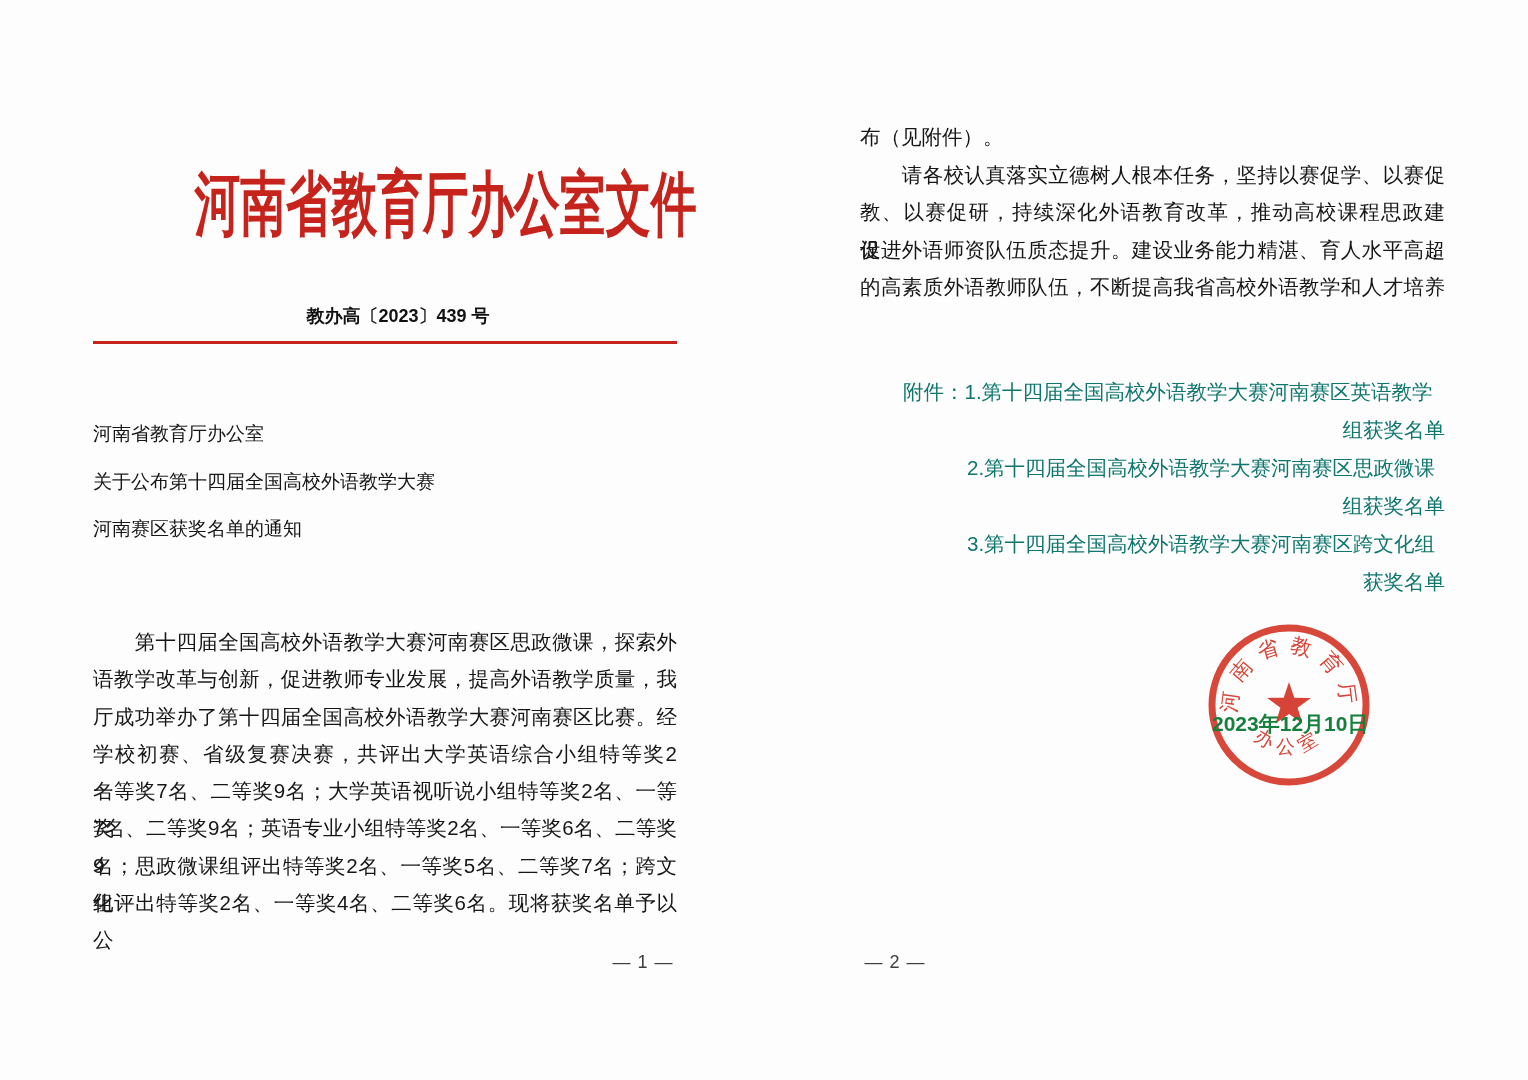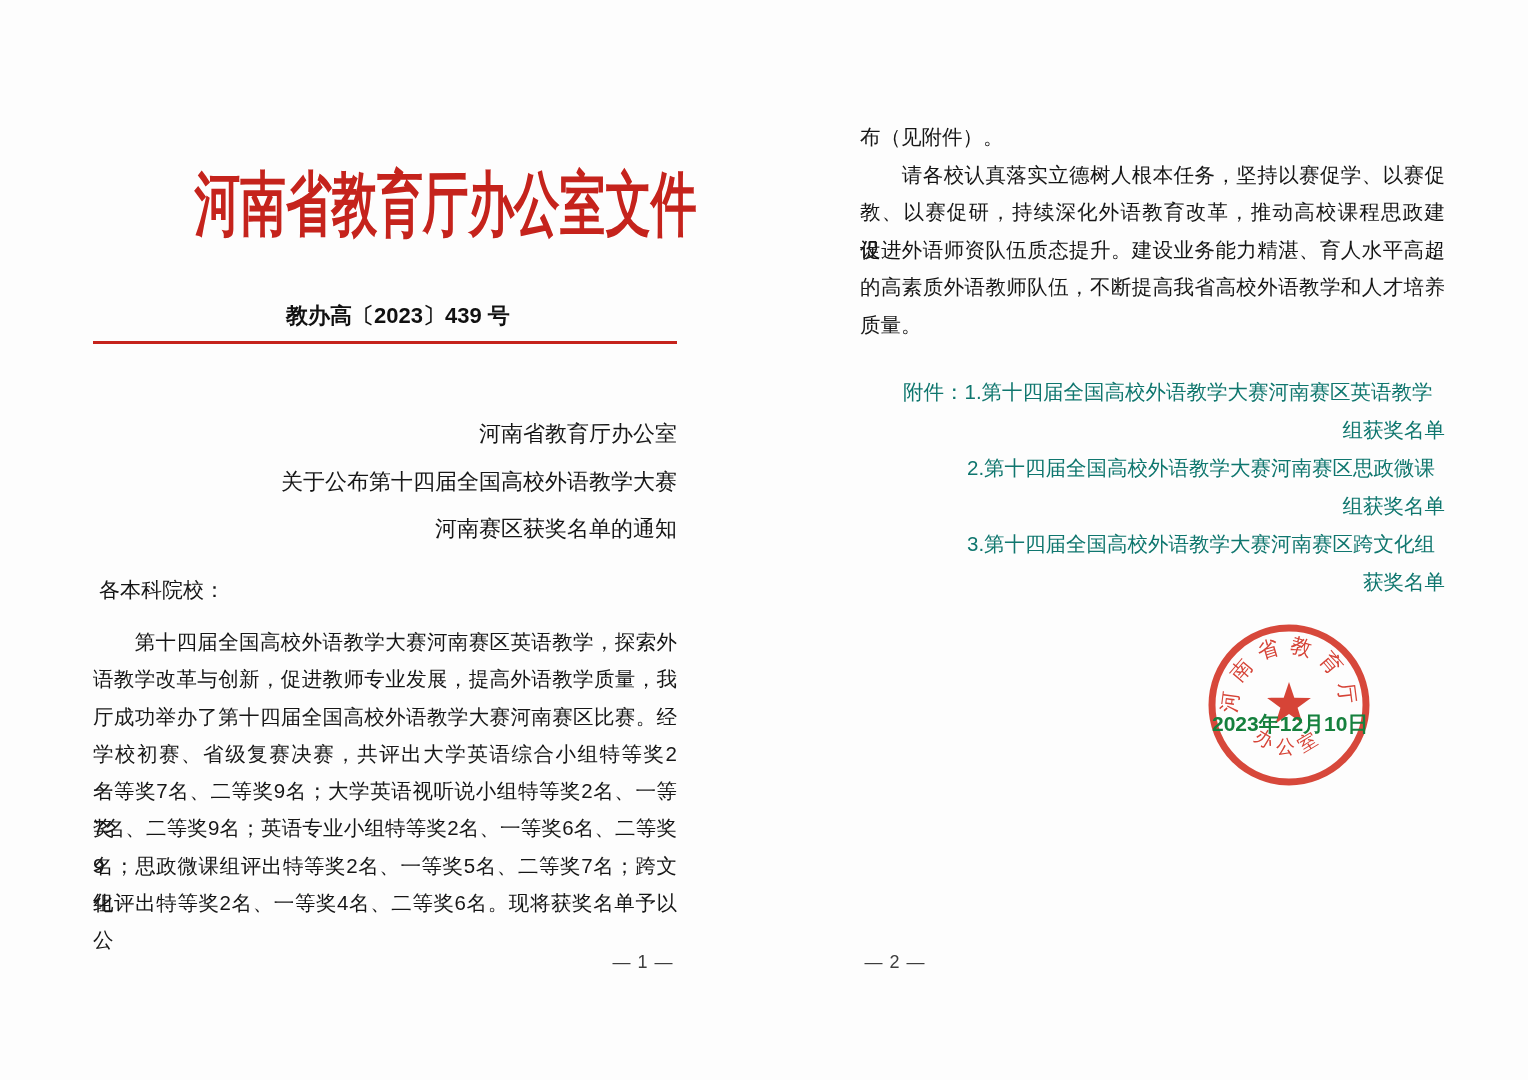--- a/index.html
+++ b/index.html
@@ -23,34 +23,34 @@
     font-weight:bold;
     font-size:70px;line-height:76px;
     color:#c5231c;
     transform:scaleX(0.652);
     transform-origin:50% 50%;
     white-space:nowrap;
   }
   .docnum{
     position:absolute;top:301px;left:0;width:100%;
     text-align:center;
-    font-size:22px;line-height:30px;font-weight:600;
+    font-size:18px;line-height:30px;font-weight:600;
     color:#111;
     transform:translateX(13px);
   }
   .redline{
     position:absolute;top:341px;left:0;width:100%;height:3px;
     background:#c5231c;
   }
   .title-block{position:absolute;top:410px;left:0;width:100%;}
   .title-line{
     height:47.5px;line-height:47.5px;
-    text-align:right;
+    text-align:left;
     font-family:"Liberation Serif","DejaVu Serif",serif;
-    font-size:22px;color:#161616;
+    font-size:19px;color:#161616;
     white-space:nowrap;
   }
   .salutation{
     position:absolute;top:575px;left:0;width:100%;
     padding-left:6px;box-sizing:border-box;
     font-size:21px;line-height:30px;font-weight:500;color:#141414;
   }
   .body-block{position:absolute;left:0;width:100%;margin-top:12px;}
   .p1{top:611px;}
   .p2{top:106px;}
@@ -106,45 +106,43 @@
 
     <div class="redline"></div>
 
     <div class="title-block">
 
     <div class="title-line">河南省教育厅办公室</div>
         <div class="title-line">关于公布第十四届全国高校外语教学大赛</div>
         <div class="title-line">河南赛区获奖名单的通知</div>
       </div>
 
-    <div class="salutation">各本科院校：</div>
 
     <div class="body-block p1">
 
-    <div class="bline jl">　　第十四届全国高校外语教学大赛河南赛区英语教学，探索外</div>
+    <div class="bline jl">　　第十四届全国高校外语教学大赛河南赛区思政微课，探索外</div>
         <div class="bline jl">语教学改革与创新，促进教师专业发展，提高外语教学质量，我</div>
         <div class="bline jl">厅成功举办了第十四届全国高校外语教学大赛河南赛区比赛。经</div>
         <div class="bline jl">学校初赛、省级复赛决赛，共评出大学英语综合小组特等奖2名、</div>
         <div class="bline jl">一等奖7名、二等奖9名；大学英语视听说小组特等奖2名、一等奖</div>
         <div class="bline jl">7名、二等奖9名；英语专业小组特等奖2名、一等奖6名、二等奖9</div>
         <div class="bline jl">名；思政微课组评出特等奖2名、一等奖5名、二等奖7名；跨文化</div>
         <div class="bline jl">组评出特等奖2名、一等奖4名、二等奖6名。现将获奖名单予以公</div>
       </div>
   </section>
 
   <section class="page page2">
 
     <div class="body-block p2">
 
     <div class="bline ll">布（见附件）。</div>
         <div class="bline jl">　　请各校认真落实立德树人根本任务，坚持以赛促学、以赛促</div>
         <div class="bline jl">教、以赛促研，持续深化外语教育改革，推动高校课程思政建设，</div>
         <div class="bline jl">促进外语师资队伍质态提升。建设业务能力精湛、育人水平高超</div>
         <div class="bline jl">的高素质外语教师队伍，不断提高我省高校外语教学和人才培养</div>
-        <div class="bline ll">质量。</div>
       </div>
 
     <div class="att-block">
 
     <div class="aline af">附件：1.第十四届全国高校外语教学大赛河南赛区英语教学</div>
         <div class="aline ac">组获奖名单</div>
         <div class="aline an">2.第十四届全国高校外语教学大赛河南赛区思政微课</div>
         <div class="aline ac">组获奖名单</div>
         <div class="aline an">3.第十四届全国高校外语教学大赛河南赛区跨文化组</div>
         <div class="aline ac">获奖名单</div>

